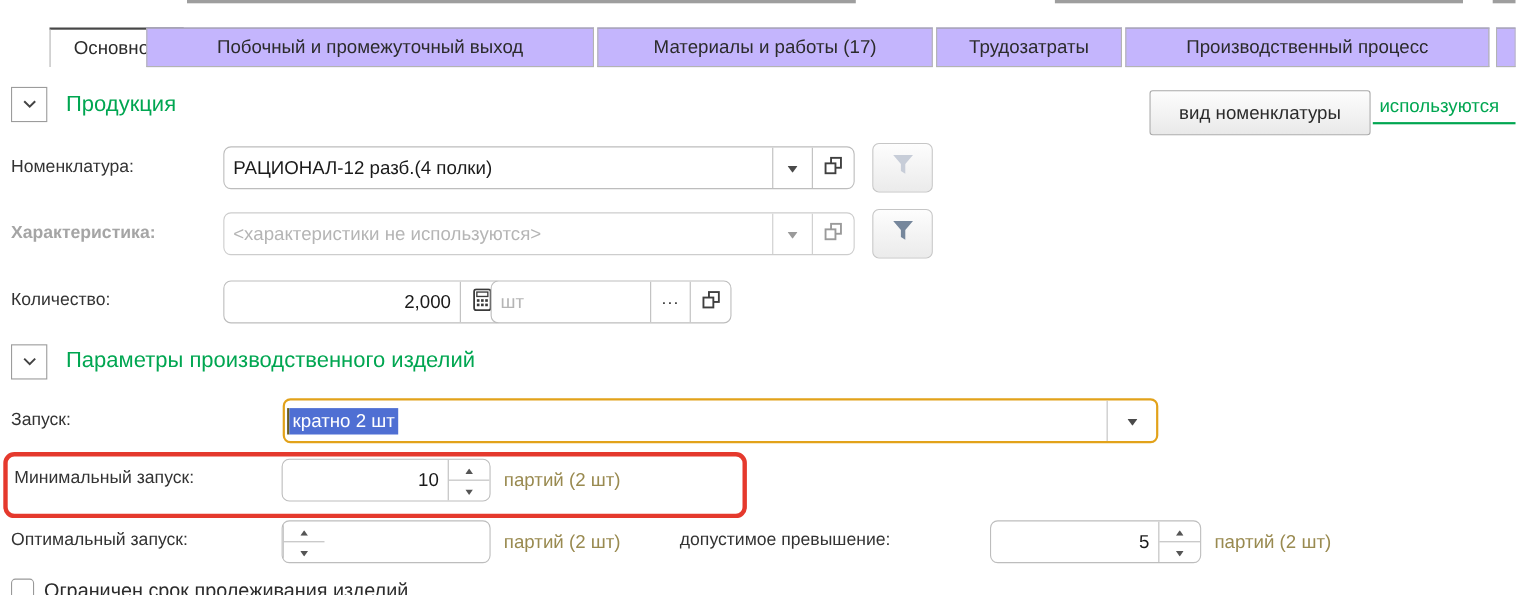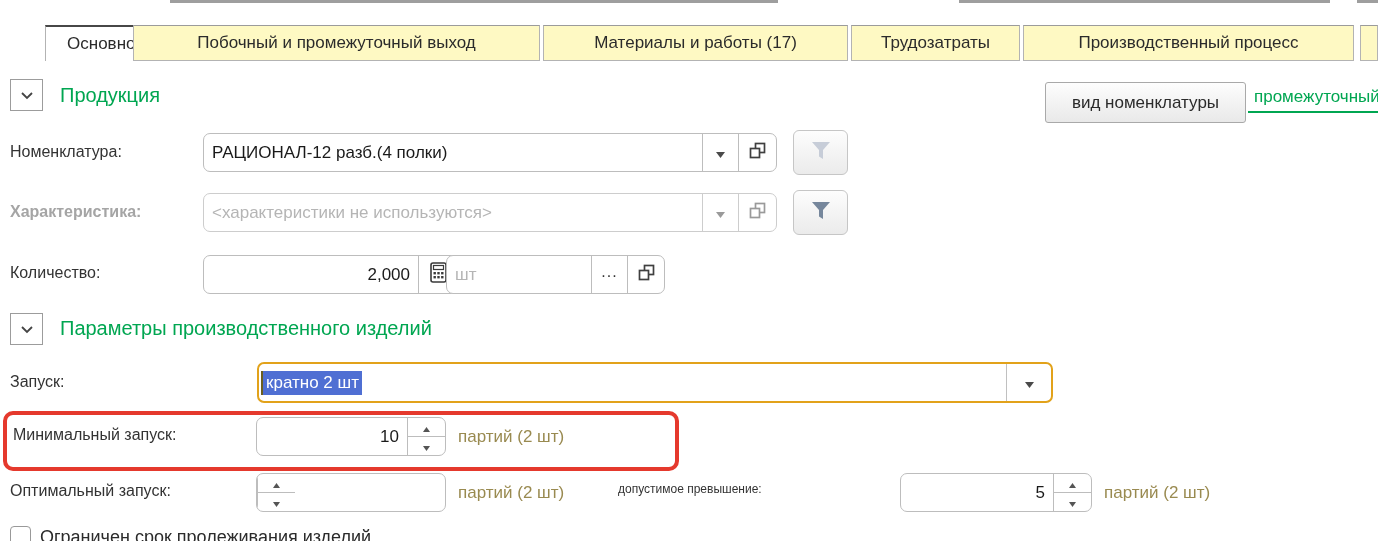--- a/index.html
+++ b/index.html
@@ -4,21 +4,21 @@
 <style>
   html,body{margin:0;padding:0;background:#fff;}
   body{font-family:"Liberation Sans", sans-serif;}
   .stage{position:relative;width:1378px;height:541px;background:#fff;overflow:hidden;}
 
   
   .topseg{position:absolute;top:0;height:3px;background:#9e9e9e;}
 
   
   .tab{position:absolute;top:25px;height:36px;box-sizing:border-box;display:flex;align-items:center;justify-content:center;font-size:17px;color:#2b2b2b;white-space:nowrap;cursor:default;}
-  .tab.inactive{background:#fef9c3;border:1px solid #b3b3b3;border-top:1px solid #9b9b9b;}
+  .tab.inactive{background:#c4b5fd;border:1px solid #b3b3b3;border-top:1px solid #9b9b9b;}
   .tab.active{background:#ffffff;border-left:1px solid #b3b3b3;border-right:1px solid #b3b3b3;border-top:2px solid #474747;border-bottom:none;}
 
   
   .collapse-btn{position:absolute;width:33px;height:32px;background:#fff;border:1px solid #9c9c9c;display:flex;align-items:center;justify-content:center;box-sizing:border-box;}
   .sec-title{position:absolute;left:60px;font-size:20px;color:#00a651;white-space:nowrap;}
 
   
   .switch-btn{position:absolute;box-sizing:border-box;display:flex;align-items:center;justify-content:center;font-size:17px;white-space:nowrap;}
   .switch-btn.plain{background:linear-gradient(#fdfdfd,#e9e9e9);border:1px solid #a9a9a9;border-radius:3px;color:#2b2b2b;}
   .switch-btn.linked{background:#fff;color:#00a651;border-bottom:2px solid #00a651;overflow:hidden;justify-content:flex-start;}
@@ -76,21 +76,21 @@
   <div class="collapse-btn" style="left:10px;top:79px;">
     <span>
       <svg width="14" height="9" viewBox="0 0 14 9">
           <polyline points="2,2 7,7 12,2" fill="none" stroke="#444" stroke-width="1.8"></polyline>
         </svg>
     </span>
   </div>
   <div class="sec-title" style="top:84px;">Продукция</div>
 
   <div class="switch-btn plain" style="left:1045px;top:82px;width:201px;height:41px;">вид номенклатуры</div>
-  <div class="switch-btn linked" style="left:1248px;top:82px;width:130px;height:31px;padding-left:6px;">промежуточный</div>
+  <div class="switch-btn linked" style="left:1248px;top:82px;width:130px;height:31px;padding-left:6px;">используются</div>
 
   <div class="lbl" style="left:10px;top:143px;">Номенклатура:</div>
   <div class="grp" style="left:203px;top:133px;width:574px;height:39px;">
     <div class="val">РАЦИОНАЛ-12 разб.(4 полки)</div>
     <div class="seg" style="width:35px;">
       <span>
         <svg width="9" height="6" viewBox="0 0 9 6">
             <path d="M0 0 L9 0 L4.5 6 Z" fill="#4a4a4a"></path>
           </svg>
       </span>
@@ -225,21 +225,21 @@
       </div>
       <div class="half">
         <span><svg width="7" height="5" viewBox="0 0 7 5">
               <path d="M0 0 L7 0 L3.5 5 Z" fill="#555"></path>
             </svg></span>
       </div>
     </div>
   </div>
   <div class="suffix" style="left:458px;top:483px;">партий (2 шт)</div>
 
-  <div class="lbl" style="left:618px;top:482px;font-size:12px;text-align:right;">допустимое превышение:</div>
+  <div class="lbl" style="left:618px;top:482px;font-size:16px;text-align:right;">допустимое превышение:</div>
   <div class="grp" style="left:900px;top:473px;width:192px;height:39px;">
     <div class="val right">5</div>
     <div class="seg split" style="width:37px;">
       <div class="half up">
         <span><svg width="7" height="5" viewBox="0 0 7 5">
               <path d="M0 5 L7 5 L3.5 0 Z" fill="#555"></path>
             </svg></span>
       </div>
       <div class="half">
         <span><svg width="7" height="5" viewBox="0 0 7 5">

